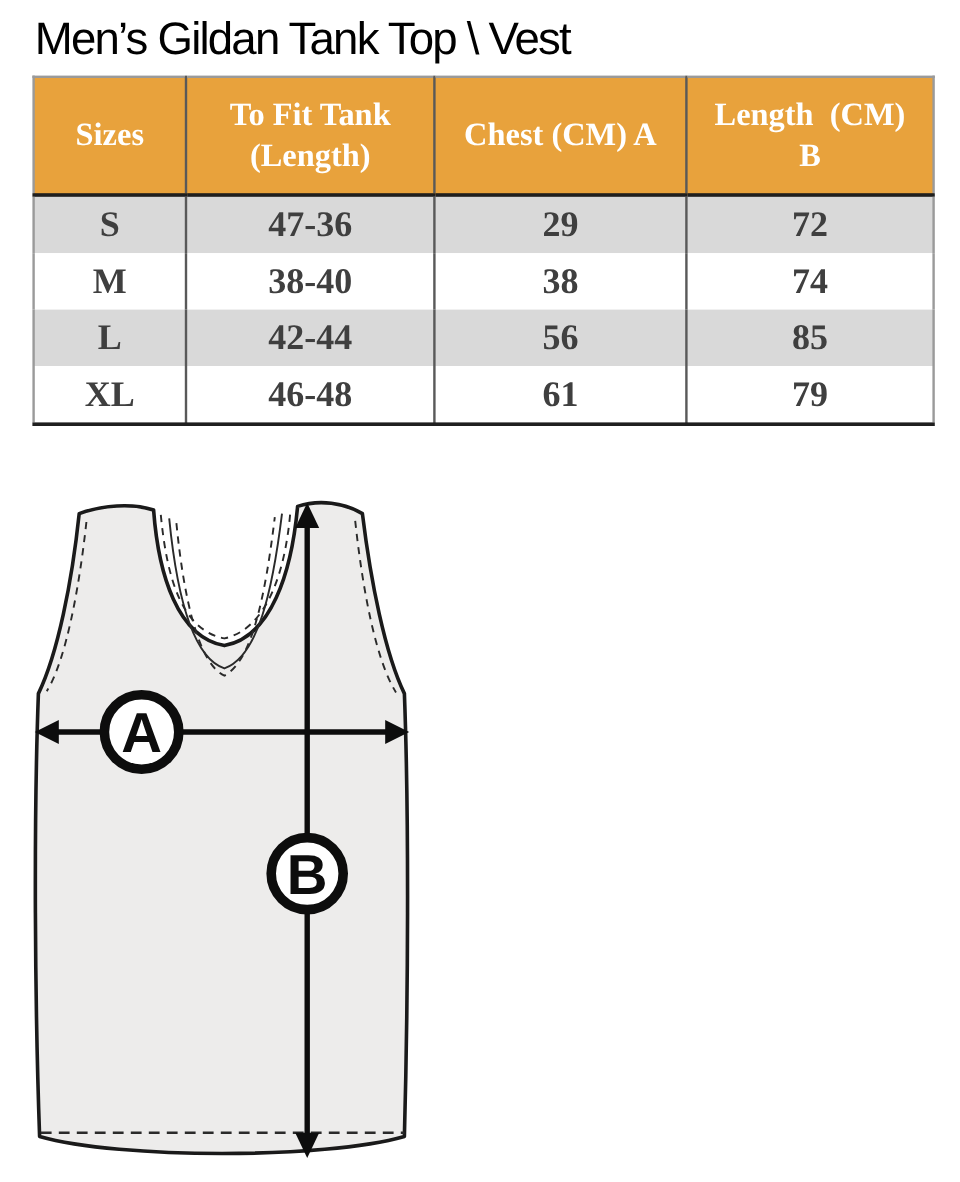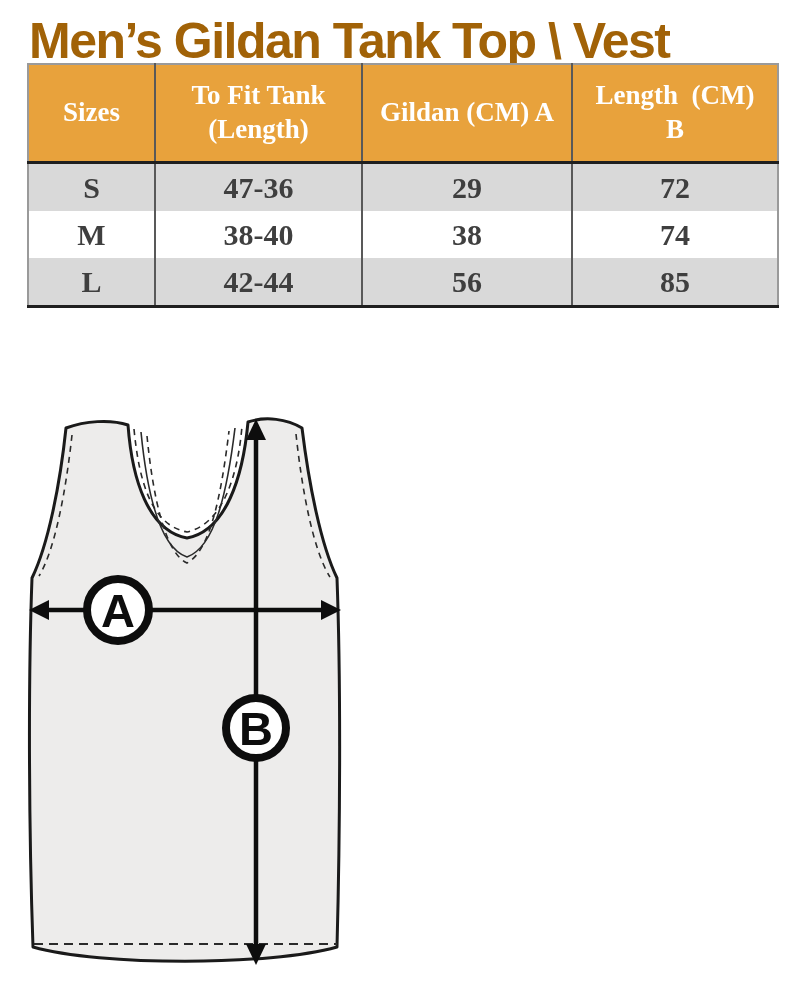--- a/index.html
+++ b/index.html
@@ -2,21 +2,21 @@
 <html><head>
 <meta charset="utf-8">
 <style>
   html,body{margin:0;padding:0;}
   body{
     width:800px;height:985px;position:relative;background:#ffffff;
     font-family:"Liberation Sans",sans-serif;overflow:hidden;
   }
   .page-title{
     position:absolute;left:29px;top:12px;
-    font-size:50px;font-weight:bold;letter-spacing:-1.5px;color:#a16207;
+    font-size:38px;font-weight:normal;letter-spacing:-1.5px;color:#000000;
     white-space:nowrap;
   }
   table.size-table{
     position:absolute;left:27px;top:63px;width:750px;
     border-collapse:collapse;table-layout:fixed;
     border:2px solid #9a9a9a;
     border-bottom:3px solid #1f1f1f;
     font-family:Liberation Serif, serif;
   }
   .size-table th{
@@ -56,21 +56,21 @@
     <tr>
       <th>
         <span class="hline">Sizes</span>
 
       </th>
       <th>
         <span class="hline">To Fit Tank</span>
         <span class="hline">(Length)</span>
       </th>
       <th>
-        <span class="hline">Gildan (CM) A</span>
+        <span class="hline">Chest (CM) A</span>
 
       </th>
       <th>
         <span class="hline">Length  (CM)</span>
         <span class="hline">B</span>
       </th>
     </tr>
   </thead>
   <tbody>
     <tr>
@@ -83,20 +83,26 @@
       <td>M</td>
       <td>38-40</td>
       <td>38</td>
       <td>74</td>
     </tr>
     <tr>
       <td>L</td>
       <td>42-44</td>
       <td>56</td>
       <td>85</td>
+    </tr>
+    <tr>
+      <td>XL</td>
+      <td>46-48</td>
+      <td>61</td>
+      <td>79</td>
     </tr>
   </tbody>
 </table>
 
 <svg style="position:absolute;left:0;top:405px;" width="380" height="580" viewBox="0 0 380 580">
 
   <path d="M 66,23
            C 60,80 48,140 32,173
            C 28,280 29,430 33,542
            C 100,561 270,561 337,542

